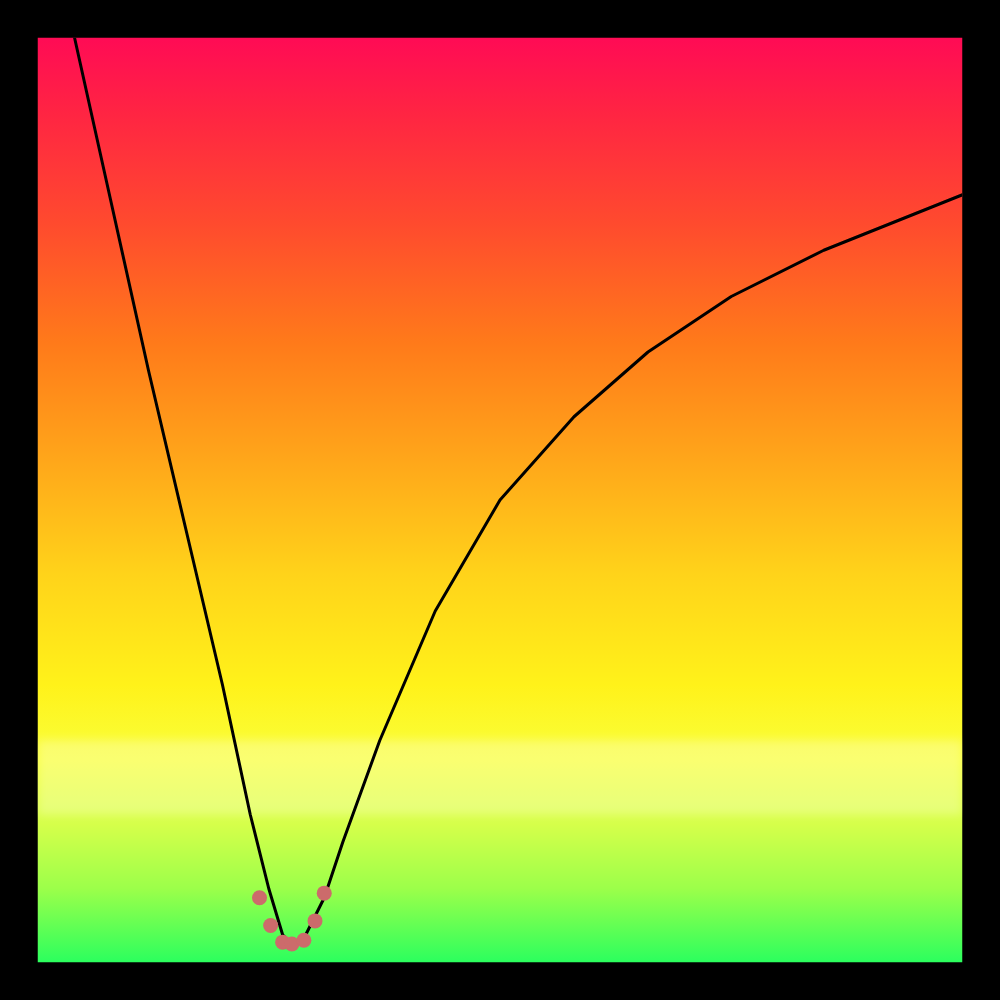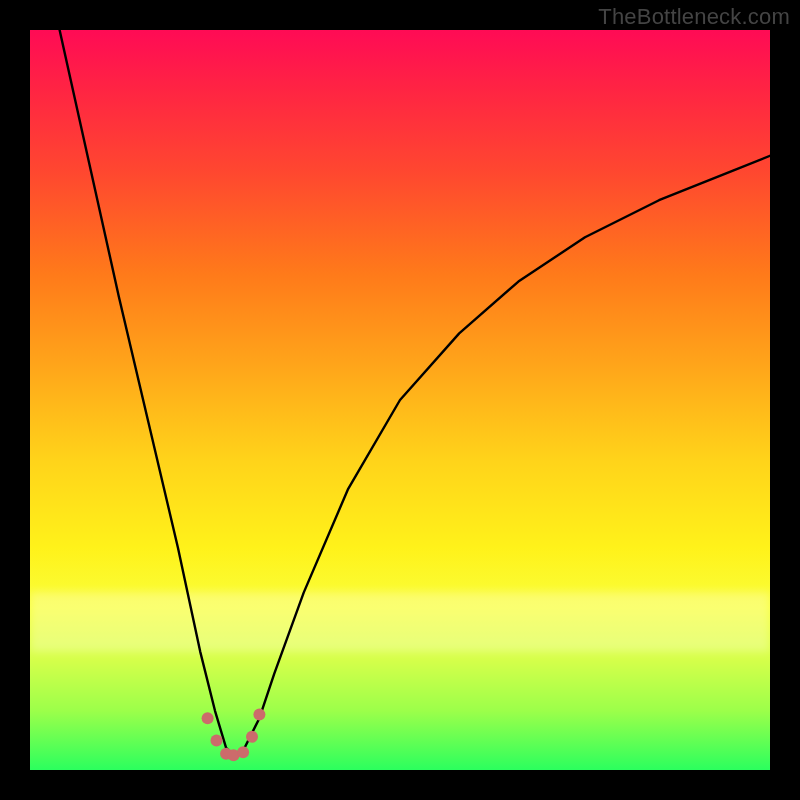--- a/index.html
+++ b/index.html
@@ -65,21 +65,20 @@
     position: absolute;
     inset: 0;
     width: 100%;
     height: 100%;
   }
 </style>
 </head>
 <body>
 
 <div class="frame">
-  <div class="watermark">TheBottleneck.com</div>
   <div class="plot-area">
     <div class="gradient"></div>
     <div class="pale-band"></div>
     <svg class="curve" viewBox="0 0 740 740" preserveAspectRatio="none">
       <path id="curve-path" fill="none" stroke="#000" stroke-width="2.4" stroke-linecap="round" stroke-linejoin="round" d="M29.6 0.0 L59.2 133.2 L88.8 266.4 L118.4 392.2 L148.0 518.0 L170.2 621.6 L185.0 680.8 L196.1 717.8 L203.5 725.2 L214.6 717.8 L229.4 688.2 L244.2 643.8 L273.8 562.4 L318.2 458.8 L370.0 370.0 L429.2 303.4 L488.4 251.6 L555.0 207.2 L629.0 170.2 L703.0 140.6 L740.0 125.8"></path>
       <g id="markers">
           <circle cx="177.6" cy="688.2" r="6" fill="#cc6b6b"></circle>
           <circle cx="186.5" cy="710.4" r="6" fill="#cc6b6b"></circle>
           <circle cx="196.1" cy="723.7" r="6" fill="#cc6b6b"></circle>
           <circle cx="203.5" cy="725.2" r="6" fill="#cc6b6b"></circle>

